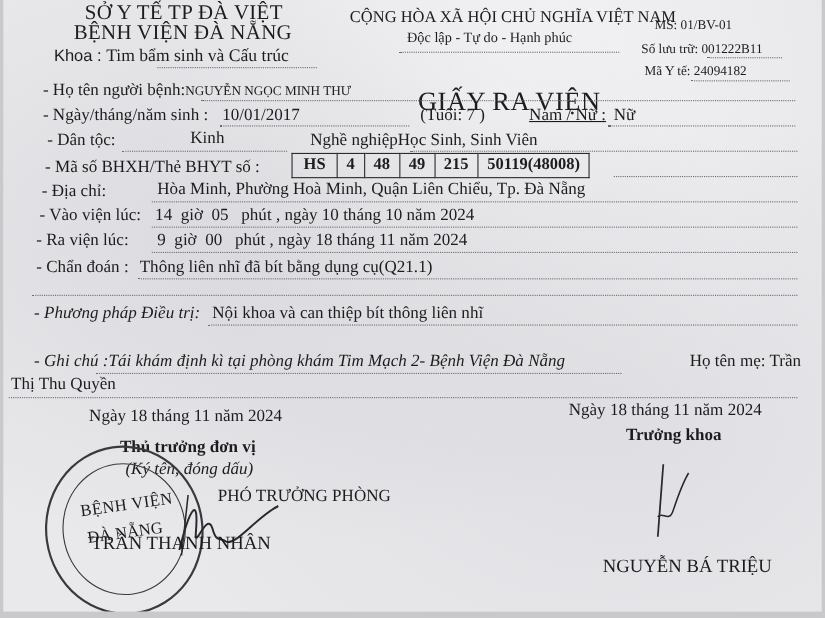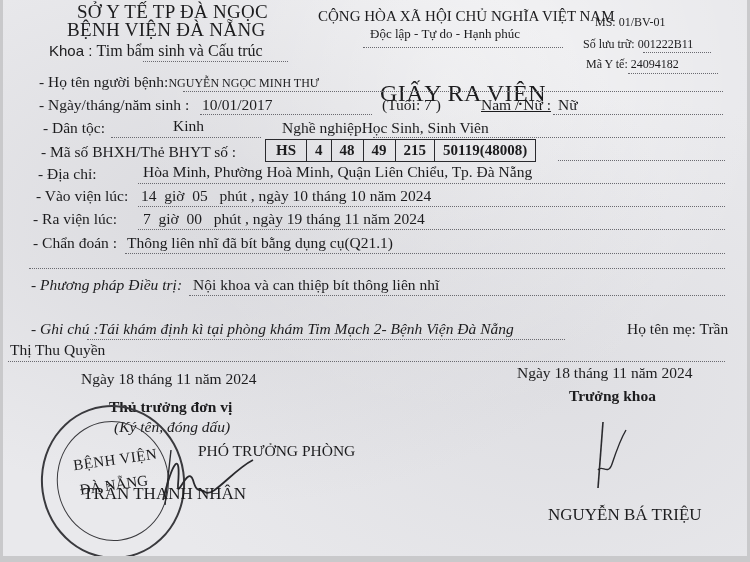--- a/index.html
+++ b/index.html
@@ -49,21 +49,21 @@
       border: 1.5px solid #3a3a3e; border-radius: 50%;
     }
     .stamp-t1 { position: absolute; left: 33px; top: 45px; font-size: 15px; letter-spacing: 0.5px; }
     .stamp-t2 { position: absolute; left: 36px; top: 70px; font-size: 15px; }
   </style>
 </head>
 <body>
 
 <div class="paper">
 
-  <div class="abs h-left1">SỞ Y TẾ TP ĐÀ NGỌC</div>
+  <div class="abs h-left1">SỞ Y TẾ TP ĐÀ VIỆT</div>
   <div class="abs h-left2">BỆNH VIỆN ĐÀ NẴNG</div>
   <div class="abs h-khoa">
     <span>Khoa :</span>
     <span class="v">Tim bẩm sinh và Cấu trúc</span>
   </div>
   <div class="line h-khoa-line"></div>
 
   <div class="abs h-nation">CỘNG HÒA XÃ HỘI CHỦ NGHĨA VIỆT NAM</div>
   <div class="abs h-motto">Độc lập - Tự do - Hạnh phúc</div>
   <div class="line h-motto-line"></div>
@@ -114,21 +114,21 @@
 
   <div class="abs row" style="left:35px; top:165px;">- Địa chỉ:</div>
   <div class="abs row" style="left:140px; top:163px;">Hòa Minh, Phường Hoà Minh, Quận Liên Chiểu, Tp. Đà Nẵng</div>
   <div class="line" style="left:135px; top:183px; width:587px;"></div>
 
   <div class="abs row" style="left:33px; top:187px;">- Vào viện lúc:</div>
   <div class="abs row" style="left:138px; top:187px; white-space:pre;">14  giờ  05   phút , ngày 10 tháng 10 năm 2024</div>
   <div class="line" style="left:135px; top:206px; width:587px;"></div>
 
   <div class="abs row" style="left:30px; top:210px;">- Ra viện lúc:</div>
-  <div class="abs row" style="left:140px; top:210px; white-space:pre;">7  giờ  00   phút , ngày 19 tháng 11 năm 2024</div>
+  <div class="abs row" style="left:140px; top:210px; white-space:pre;">9  giờ  00   phút , ngày 18 tháng 11 năm 2024</div>
   <div class="line" style="left:135px; top:229px; width:587px;"></div>
 
   <div class="abs row" style="left:30px; top:234px;">- Chẩn đoán :</div>
   <div class="abs row" style="left:124px; top:234px;">Thông liên nhĩ đã bít bằng dụng cụ(Q21.1)</div>
   <div class="line" style="left:122px; top:253px; width:600px;"></div>
   <div class="line" style="left:26px; top:268px; width:696px;"></div>
 
   <div class="abs row" style="left:190px; top:276px;">Nội khoa và can thiệp bít thông liên nhĩ</div>
   <div class="abs row" style="left:28px; top:276px; font-style:italic;">- Phương pháp Điều trị:</div>
   <div class="line" style="left:186px; top:295px; width:536px;"></div>

